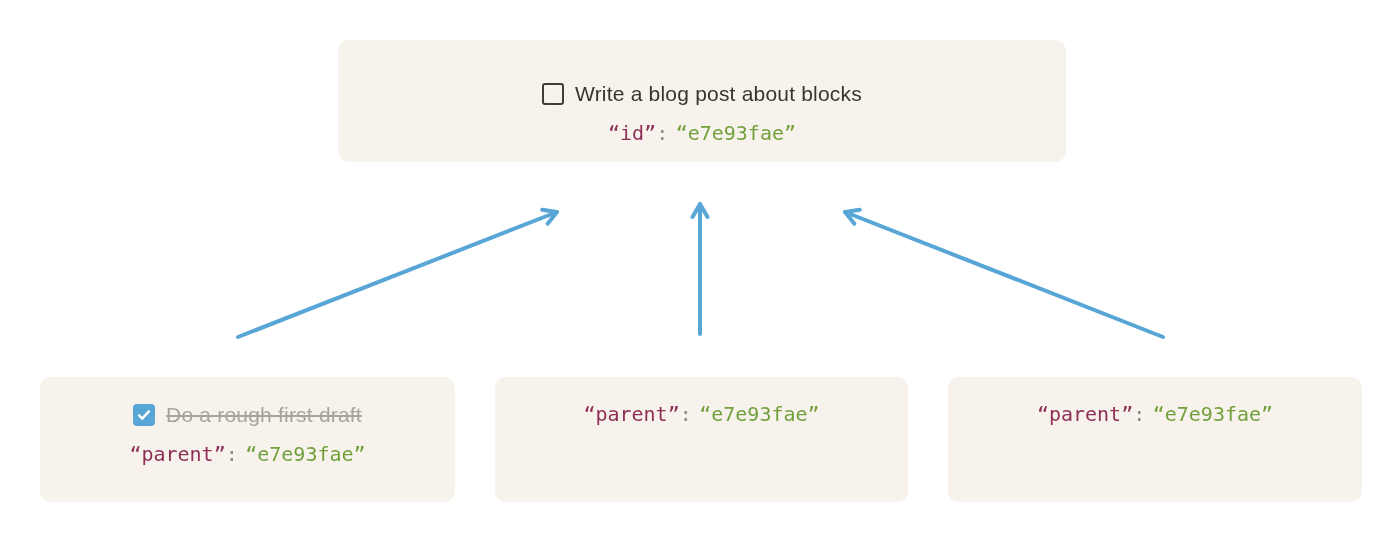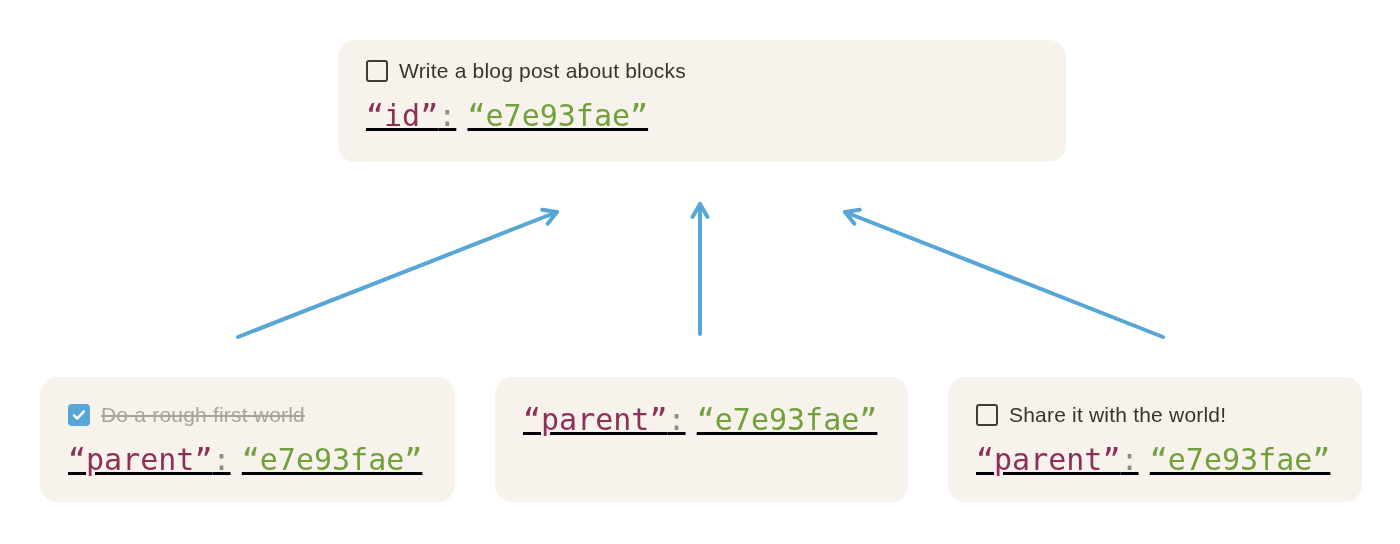--- a/index.html
+++ b/index.html
@@ -24,25 +24,26 @@
   }
   .canvas { position: relative; width: 1400px; height: 544px; }
 
   .arrows { position: absolute; left: 0; top: 0; width: 1400px; height: 544px; }
   .arrow-line { stroke: var(--arrow); stroke-width: 4; stroke-linecap: round; fill: none; }
   .ah-path { stroke: var(--arrow); stroke-width: 4; stroke-linecap: round; stroke-linejoin: round; fill: none; }
 
   .card {
     position: absolute;
     background: var(--card-background);
-    border-radius: 17px;
-    padding: 19px 28px;
+    border-radius: 11px;
+    padding: 42px 28px;
     display: flex;
     flex-direction: column;
     gap: 16px;
+    align-items: center;
   }
   .parent-card { left: 338px; top: 40px; width: 728px; height: 122px; }
   .child-0 { left: 40px;  top: 377px; width: 415px; height: 125px; padding-top: 26px; }
   .child-1 { left: 495px; top: 377px; width: 413px; height: 125px; padding-top: 26px; }
   .child-2 { left: 948px; top: 377px; width: 414px; height: 125px; padding-top: 26px; }
 
   .task-row { display: flex; align-items: center; gap: 11px; }
   .checkbox {
     width: 22px; height: 22px; flex: 0 0 22px;
     border: 2px solid var(--checkbox-border);
@@ -61,24 +62,23 @@
 
   .task-label { font-size: 21px; color: var(--text); letter-spacing: 0.2px; }
   .card.checked .task-label {
     color: var(--text-done);
     text-decoration: line-through;
     text-decoration-thickness: 2px;
   }
 
   .code-line {
     font-family: "DejaVu Sans Mono", monospace;
-    font-size: 30px;
+    font-size: 20px;
     line-height: 1.1;
     white-space: nowrap;
-    text-decoration: underline;
   }
   .code-key { color: var(--code-key); }
   .code-sep { color: var(--code-punctuation); margin-right: 0.62ch; }
   .code-value { color: var(--code-value); }
 </style>
 </head>
 <body>
 
 <div class="canvas">
 
@@ -103,32 +103,26 @@
     <div class="code-line"><span class="code-key">“id”</span><span class="code-sep">:</span><span class="code-value">“e7e93fae”</span></div>
   </div>
 
   <div class="card child-0 checked">
     <div class="task-row">
       <span class="checkbox" role="checkbox" aria-checked="true">
         <svg viewBox="0 0 18 18">
           <polyline points="3.5,9.5 7,13 14.5,5"></polyline>
         </svg>
       </span>
-      <span class="task-label">Do a rough first world</span>
+      <span class="task-label">Do a rough first draft</span>
     </div>
     <div class="code-line"><span class="code-key">“parent”</span><span class="code-sep">:</span><span class="code-value">“e7e93fae”</span></div>
   </div>
 
   <div class="card child-1 checked">
     <div class="code-line"><span class="code-key">“parent”</span><span class="code-sep">:</span><span class="code-value">“e7e93fae”</span></div>
   </div>
 
   <div class="card child-2">
-    <div class="task-row">
-      <span class="checkbox" role="checkbox" aria-checked="false">
-        
-      </span>
-      <span class="task-label">Share it with the world!</span>
-    </div>
     <div class="code-line"><span class="code-key">“parent”</span><span class="code-sep">:</span><span class="code-value">“e7e93fae”</span></div>
   </div>
 
 </div>
 
 </body></html>

